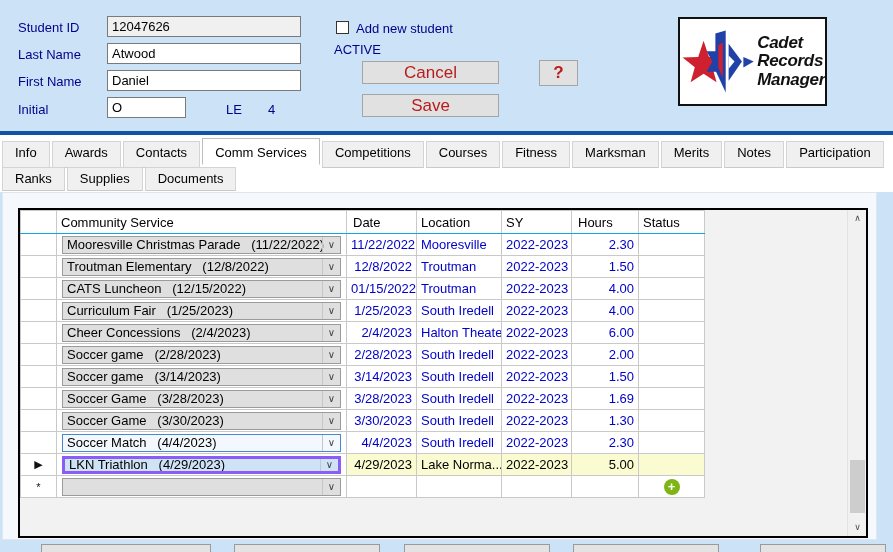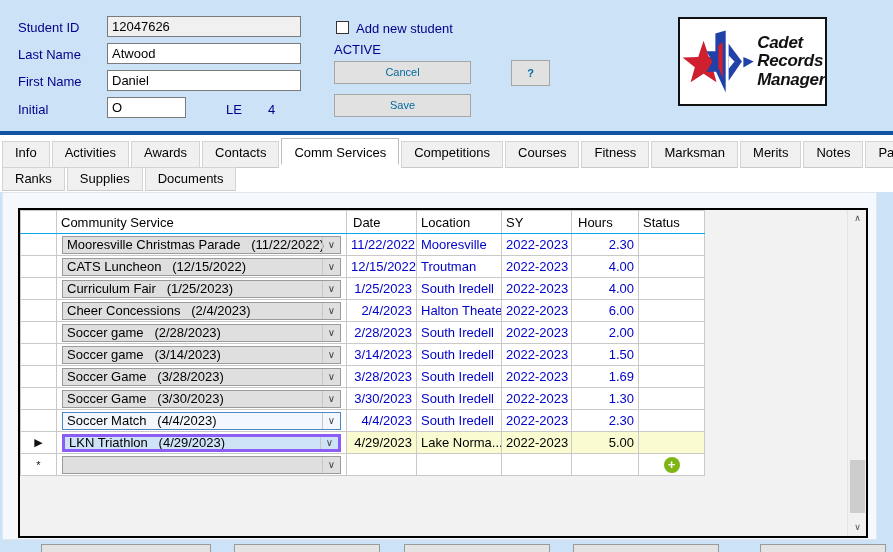--- a/index.html
+++ b/index.html
@@ -10,22 +10,22 @@
     font-family:"Liberation Sans", sans-serif;
     font-size:13px; color:#000;
   }
   .abs { position:absolute; }
 
   
   .lbl { color:#00008B; }
   .field { border:1px solid #7a7a7a; background:#fff; height:21px; font-family:"Liberation Sans",sans-serif;
            font-size:13px; padding:1px 4px; color:#000; }
   .field.ro { background:#f0f0f0; }
-  .btn { background:#e1e1e1; border:1px solid #a5a5a5; color:#0369a1; font-size:11px;
-         font-family:"Liberation Sans",sans-serif; text-align:center; cursor:default; }
+  .btn { background:#e1e1e1; border:1px solid #a5a5a5; color:#b91c1c; font-size:17px;
+         font-family:"Liberation Sans",sans-serif; text-align:center; cursor:default;margin-left:28px; }
   .chk { width:13px; height:13px; background:#fff; border:1px solid #333; display:inline-block; }
 
   
   .logo { background:#fff; border:2px solid #111; display:flex; align-items:center; }
   .logo-text { font-style:italic; font-weight:700; font-size:17px; line-height:1.08; color:#111;
                letter-spacing:-0.3px; margin-left:2px; }
 
   
   .divider { left:0; top:131px; width:893px; height:4px; background:#1353a4; }
 
@@ -123,21 +123,20 @@
     <div>Records</div>
     <div>Manager</div>
   </div>
 </div>
 
 <div class="abs divider"></div>
 
 <div class="abs tabzone">
   <div class="tabrow tabrow1" id="tabrow1">
       <div class="tab">Info</div>
-      <div class="tab">Activities</div>
       <div class="tab">Awards</div>
       <div class="tab">Contacts</div>
       <div class="tab selected">Comm Services</div>
       <div class="tab">Competitions</div>
       <div class="tab">Courses</div>
       <div class="tab">Fitness</div>
       <div class="tab">Marksman</div>
       <div class="tab">Merits</div>
       <div class="tab">Notes</div>
       <div class="tab">Participation</div>
@@ -181,23 +180,34 @@
           </td>
           <td class="c-date">11/22/2022</td>
           <td class="c-loc">Mooresville</td>
           <td class="c-sy">2022-2023</td>
           <td class="c-hours">2.30</td>
           <td class="c-status"></td>
         </tr>
         <tr>
           <td class="rowhdr"></td>
           <td class="c-svc">
+            <div class="combo"><span>Troutman Elementary   (12/8/2022)</span><span class="arrow">∨</span></div>
+          </td>
+          <td class="c-date">12/8/2022</td>
+          <td class="c-loc">Troutman</td>
+          <td class="c-sy">2022-2023</td>
+          <td class="c-hours">1.50</td>
+          <td class="c-status"></td>
+        </tr>
+        <tr>
+          <td class="rowhdr"></td>
+          <td class="c-svc">
             <div class="combo"><span>CATS Luncheon   (12/15/2022)</span><span class="arrow">∨</span></div>
           </td>
-          <td class="c-date">12/15/2022</td>
+          <td class="c-date">01/15/2022</td>
           <td class="c-loc">Troutman</td>
           <td class="c-sy">2022-2023</td>
           <td class="c-hours">4.00</td>
           <td class="c-status"></td>
         </tr>
         <tr>
           <td class="rowhdr"></td>
           <td class="c-svc">
             <div class="combo"><span>Curriculum Fair   (1/25/2023)</span><span class="arrow">∨</span></div>
           </td>

